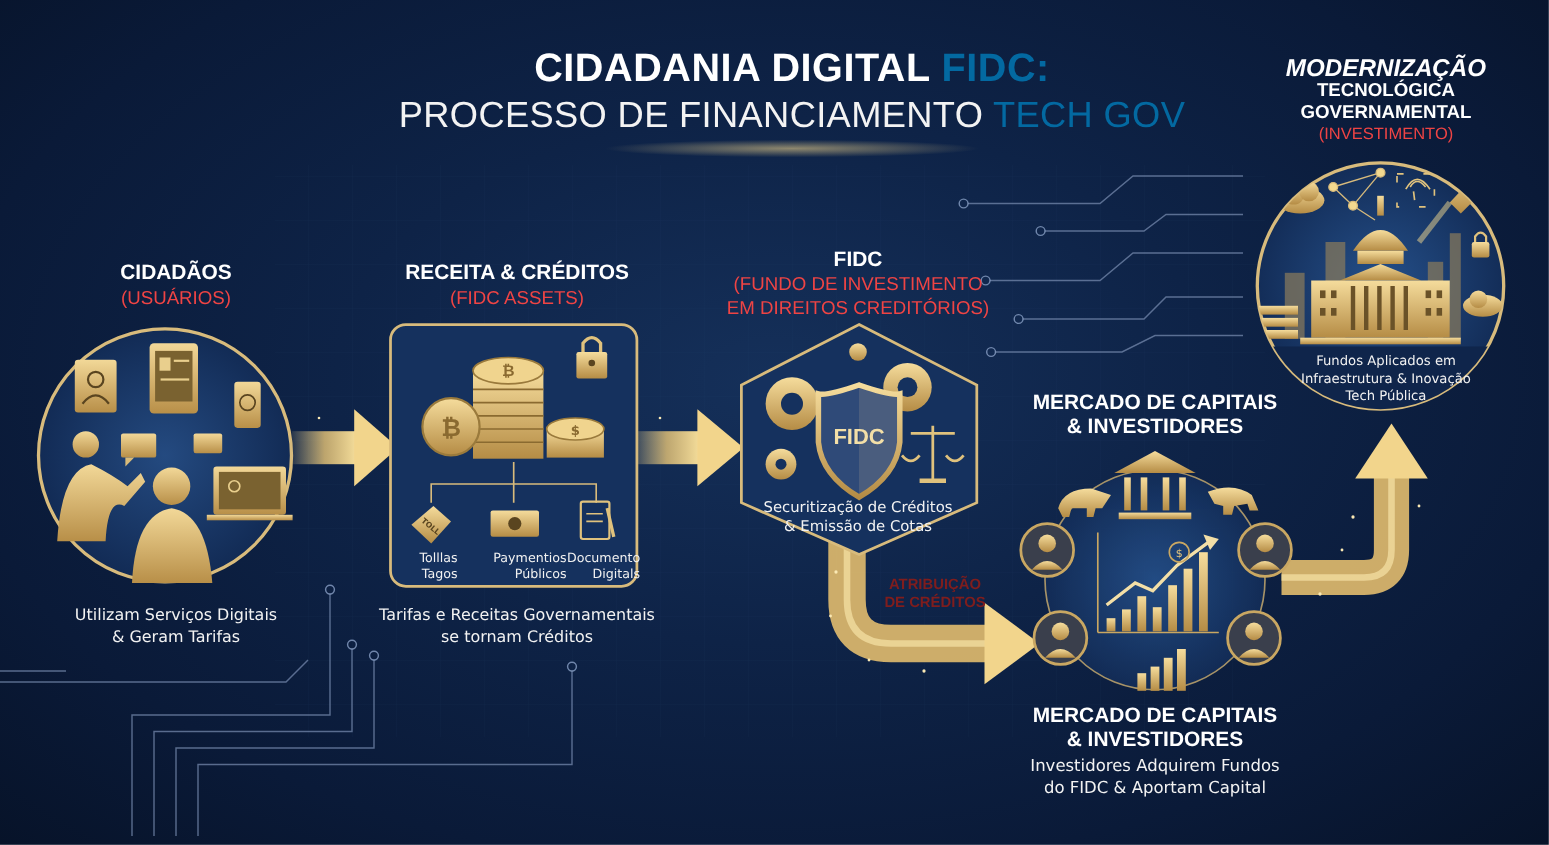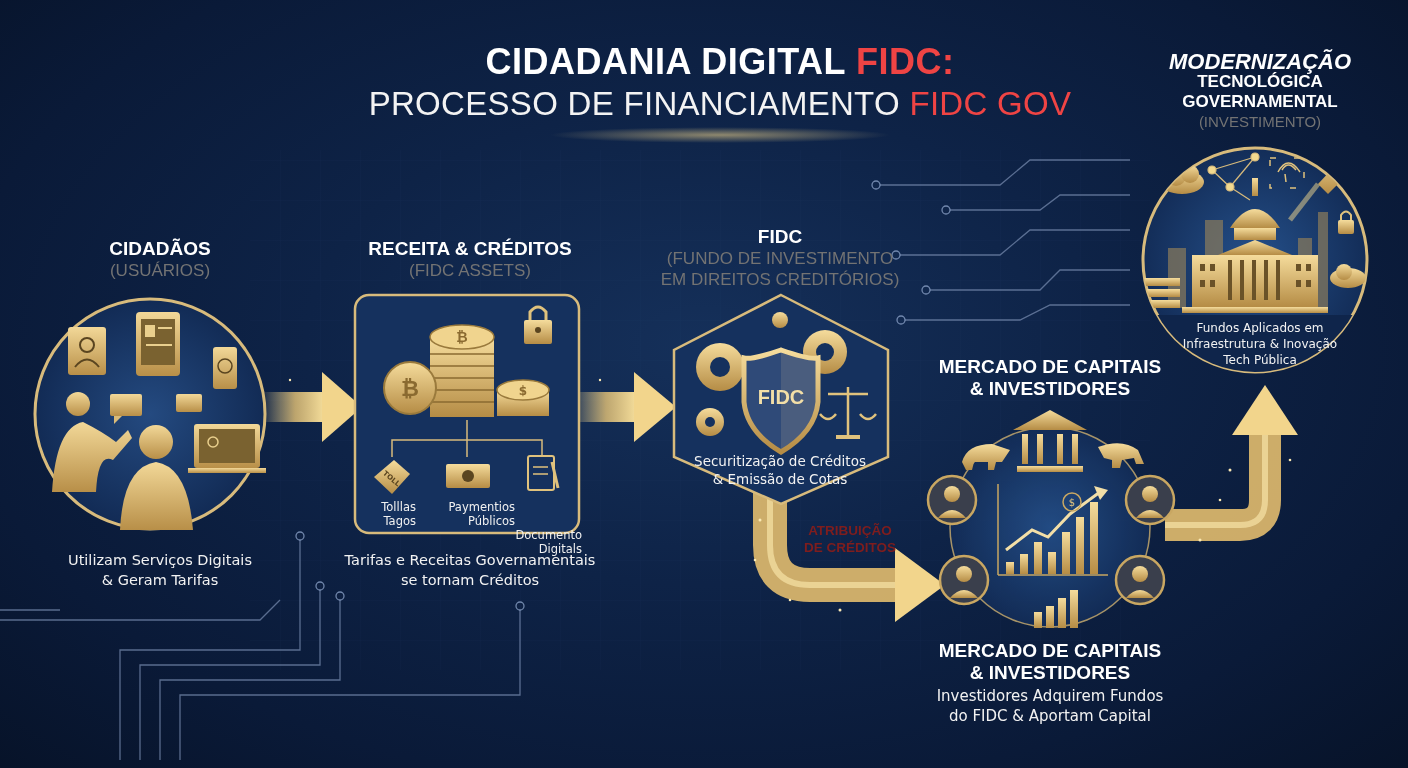--- a/index.html
+++ b/index.html
@@ -6,25 +6,25 @@
   html, body { width: 1408px; height: 768px; overflow: hidden; }
   body {
     position: relative;
     font-family: "DejaVu Sans", sans-serif;
     background: radial-gradient(ellipse at 50% 45%, #15305a 0%, #0e2347 40%, #0a1a38 75%, #071329 100%);
     color: #ffffff;
   }
   .bg-svg { position: absolute; left: 0; top: 0; width: 1408px; height: 768px; }
   .title-wrap { position: absolute; left: 340px; top: 40px; width: 760px; text-align: center; }
   .title-1 { font-family: "Liberation Sans", sans-serif; font-weight: 700; font-size: 36px; letter-spacing: 0.5px; color: #ffffff; line-height: 44px; }
-  .title-1 .gold, .title-2 .gold { color: #ef4444; }
+  .title-1 .gold, .title-2 .gold { color: #0369a1; }
   .title-2 { font-family: "Liberation Sans", sans-serif; font-weight: 400; font-size: 33px; letter-spacing: 0.3px; color: #f3f3f3; line-height: 40px; }
   .head { position: absolute; text-align: center; font-family: "Liberation Sans", sans-serif; }
   .head .h { font-weight: 700; color: #ffffff; font-size: 19px; line-height: 22px; }
-  .head .sub { color: #737373; font-size: 17px; line-height: 21px; font-weight: 400; }
+  .head .sub { color: #ef4444; font-size: 17px; line-height: 21px; font-weight: 400; }
   .caption { position: absolute; text-align: center; font-family: "DejaVu Sans", sans-serif; color: #f2f2f2; font-size: 14.5px; line-height: 20px; }
   .small-label { position: absolute; text-align: right; font-family: "DejaVu Sans", sans-serif; color: #f1f1f1; font-size: 11.5px; line-height: 14px; }
   .atrib { position: absolute; left: 790px; top: 522px; width: 120px; text-align: center; font-family: "Liberation Sans", sans-serif; font-weight: 700; color: #7f1d1d; font-size: 13.5px; line-height: 17px; }
   .illus { position: absolute; }
 </style>
 </head>
 <body>
 
 <svg class="bg-svg" viewBox="0 0 1408 768">
   <defs>
@@ -113,21 +113,21 @@
     <circle cx="600" cy="380" r="1.2"></circle>
       <circle cx="290" cy="380" r="1.2"></circle>
   </g>
 </svg>
 
 <div class="title-wrap">
   <div class="title-1">
     <span>CIDADANIA DIGITAL </span><span class="gold">FIDC:</span>
   </div>
   <div class="title-2">
-    <span>PROCESSO DE FINANCIAMENTO </span><span class="gold">FIDC GOV</span>
+    <span>PROCESSO DE FINANCIAMENTO </span><span class="gold">TECH GOV</span>
   </div>
 </div>
 
 <div class="head" style="left:40px; top:238px; width:240px;">
   <div class="h">CIDADÃOS</div>
   <div class="sub">(USUÁRIOS)</div>
 </div>
 <svg class="illus" style="left:28px; top:292px;" width="250" height="250" viewBox="0 0 250 250">
   <defs>
     <radialGradient id="c1bg" cx="0.5" cy="0.5" r="0.5">
@@ -238,21 +238,21 @@
     </g>
 </svg>
 <div class="small-label" style="left:356px; top:500px; width:60px;">
   <div>Tolllas</div>
   <div>Tagos</div>
 </div>
 <div class="small-label" style="left:425px; top:500px; width:90px;">
   <div>Paymentios</div>
   <div>Públicos</div>
 </div>
-<div class="small-label" style="left:502px; top:528px; width:80px;">
+<div class="small-label" style="left:502px; top:500px; width:80px;">
   <div>Documento</div>
   <div>Digitals</div>
 </div>
 <div class="caption" style="left:320px; top:550px; width:300px;">
   <div>Tarifas e Receitas Governamentais</div>
   <div>se tornam Créditos</div>
 </div>
 
 <div class="head" style="left:650px; top:226px; width:260px;">
   <div class="h">FIDC</div>

